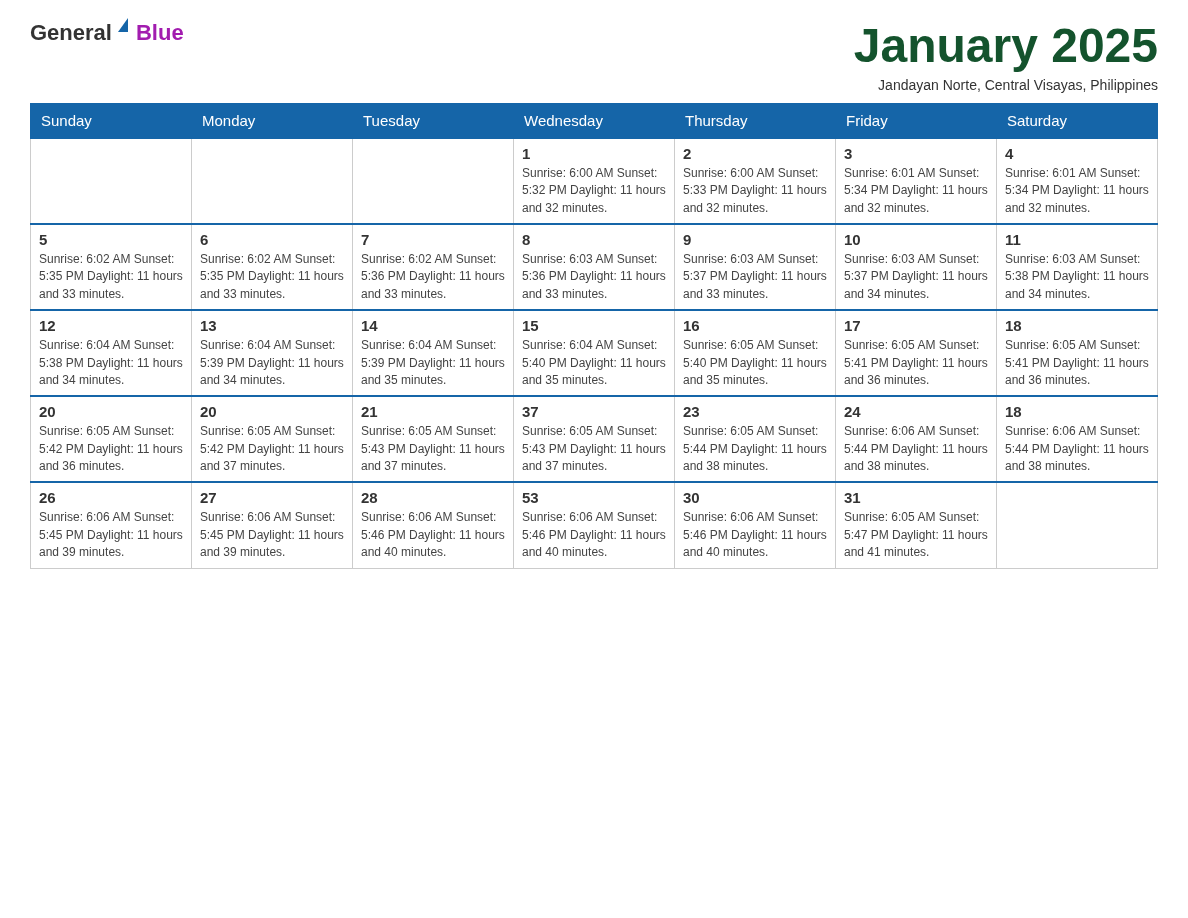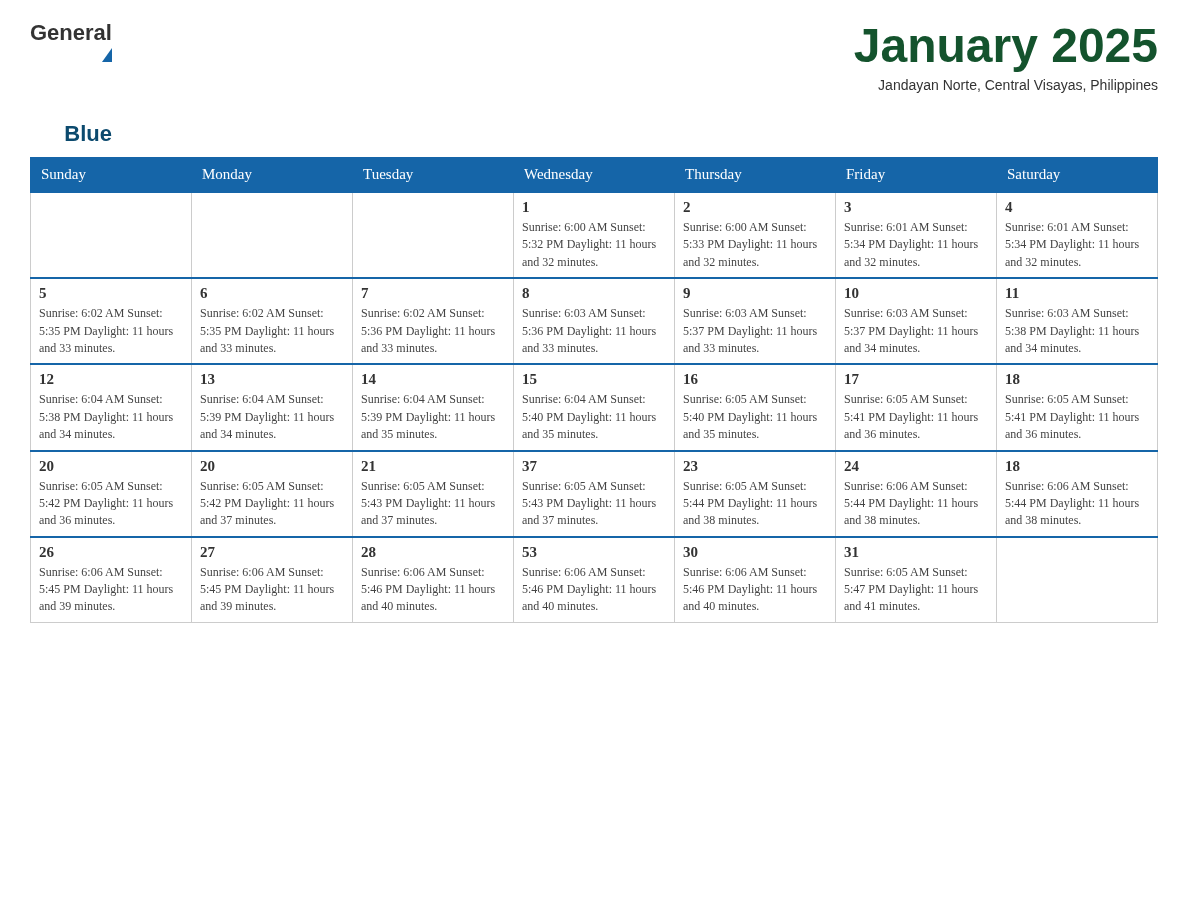--- a/index.html
+++ b/index.html
@@ -11,34 +11,32 @@
       min-height: 918px;
     }
     .header {
       display: flex;
       justify-content: space-between;
       align-items: flex-start;
       margin-bottom: 10px;
     }
     .logo {
       display: flex;
-      align-items: flex-end;
+      align-items: flex-start;
       gap: 4px;
-      flex-direction: column;
     }
     .logo-general {
       font-size: 22px;
       font-weight: bold;
       color: #333;
     }
     .logo-blue {
       font-size: 22px;
       font-weight: bold;
-      color: #0c4a6e;
-      margin-top: 31px;
+      color: #a21caf;
     }
     .logo-icon {
       width: 0;
       height: 0;
       border-left: 10px solid transparent;
       border-right: 0px solid transparent;
       border-bottom: 14px solid #1565a8;
       display: inline-block;
       margin-left: 2px;
       position: relative;
@@ -55,21 +53,20 @@
     }
     .location-title {
       font-size: 14px;
       color: #333;
       margin-top: 4px;
     }
     .calendar {
       width: 100%;
       border-collapse: collapse;
       margin-top: 10px;
-      font-family: Liberation Serif, serif;
     }
     .calendar thead tr {
       background-color: #1565a8;
     }
     .calendar thead th {
       color: #fff;
       font-size: 15px;
       font-weight: normal;
       padding: 8px 10px;
       text-align: left;

